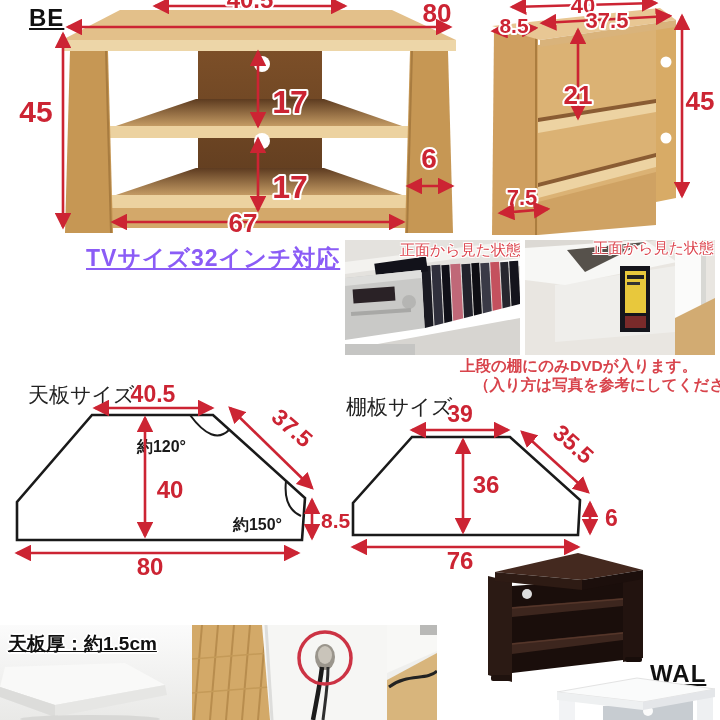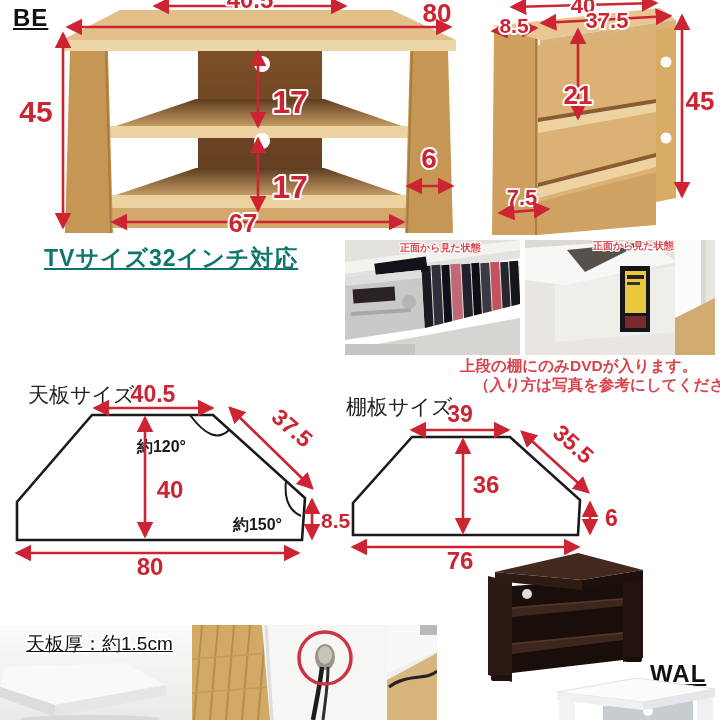--- a/index.html
+++ b/index.html
@@ -7,27 +7,27 @@
   #canvas{position:relative;width:720px;height:720px;background:#fff;overflow:hidden;}
   .abs{position:absolute;}
   svg text{font-family:"Liberation Sans","DejaVu Sans",sans-serif;}
   .dim{fill:#cc2433;font-weight:700;}
   .sdim{stroke:#fff;stroke-width:4px;paint-order:stroke;stroke-linejoin:round;}
   .blk{fill:#1a1a1a;font-weight:700;}
   .ttl{fill:#222;font-weight:400;}
   line.d{stroke:#cc2433;stroke-width:2.6;}
   path.arc{stroke:#1a1a1a;stroke-width:2;fill:none;}
   .corner-label{font-size:24px;font-weight:600;color:#111;text-decoration:underline;letter-spacing:1px;}
-  #tv-note{color:#0f766e;font-size:23px;font-weight:700;text-decoration:underline;letter-spacing:1px;}
+  #tv-note{color:#8b5cf6;font-size:23px;font-weight:700;text-decoration:underline;letter-spacing:1px;margin-left:42px;}
   .photo{overflow:hidden;}
-  .plabel{position:absolute;color:#dd4750;font-size:10px;font-weight:700;white-space:nowrap;
+  .plabel{position:absolute;color:#dd4750;font-size:15px;font-weight:400;white-space:nowrap;
           text-shadow:-1px -1px 0 #fff,1px -1px 0 #fff,-1px 1px 0 #fff,1px 1px 0 #fff,0 1px 0 #fff,0 -1px 0 #fff;}
   #dvd-note{color:#d8434b;font-size:15.5px;font-weight:700;line-height:1.25;white-space:nowrap;}
-  #thick-label{position:absolute;left:8px;top:6px;color:#111;font-size:19px;font-weight:400;text-decoration:underline;white-space:nowrap;
-          text-shadow:-1px -1px 0 #fff,1px -1px 0 #fff,-1px 1px 0 #fff,1px 1px 0 #fff,0 2px 0 #fff,0 -2px 0 #fff,2px 0 0 #fff,-2px 0 0 #fff;margin-left:18px;}
+  #thick-label{position:absolute;left:8px;top:6px;color:#111;font-size:19px;font-weight:700;text-decoration:underline;white-space:nowrap;
+          text-shadow:-1px -1px 0 #fff,1px -1px 0 #fff,-1px 1px 0 #fff,1px 1px 0 #fff,0 2px 0 #fff,0 -2px 0 #fff,2px 0 0 #fff,-2px 0 0 #fff;}
 </style>
 </head>
 <body>
 
 <div id="canvas">
 
   <svg class="abs" style="left:0;top:0" width="480" height="238" viewBox="0 0 480 238">
     <defs>
       <marker id="arF" viewBox="0 0 10 10" refX="8.5" refY="5" markerWidth="6.5" markerHeight="6.5" orient="auto-start-reverse">
         <path d="M0,0 L10,5 L0,10 z" fill="#cc2433"></path>
@@ -67,21 +67,21 @@
       <line class="d" x1="258" y1="52" x2="258" y2="126" marker-start="url(#arF)" marker-end="url(#arF)"></line>
       <text class="dim sdim" x="290" y="113" font-size="32" text-anchor="middle">17</text>
       <line class="d" x1="258" y1="139" x2="258" y2="210" marker-start="url(#arF)" marker-end="url(#arF)"></line>
       <text class="dim sdim" x="290" y="198" font-size="32" text-anchor="middle">17</text>
       <text class="dim sdim" x="429" y="168" font-size="28" text-anchor="middle">6</text>
       <line class="d" x1="408" y1="186" x2="452" y2="186" marker-start="url(#arF)" marker-end="url(#arF)"></line>
       <line class="d" x1="113" y1="222" x2="403" y2="222" marker-start="url(#arF)" marker-end="url(#arF)"></line>
       <text class="dim sdim" x="243" y="232" font-size="26" text-anchor="middle">67</text>
     </g>
   </svg>
-  <div class="abs corner-label" style="left:13px;top:4px">BE</div>
+  <div class="abs corner-label" style="left:29px;top:4px">BE</div>
 
   <svg class="abs" style="left:480px;top:0" width="240" height="238" viewBox="0 0 240 238">
     <defs>
       <marker id="arS" viewBox="0 0 10 10" refX="8.5" refY="5" markerWidth="6.5" markerHeight="6.5" orient="auto-start-reverse">
         <path d="M0,0 L10,5 L0,10 z" fill="#cc2433"></path>
       </marker>
     </defs>
     <g>
       <polygon points="58,45 176,28 176,200 58,208" fill="#dbb274"></polygon>
       <polygon points="58,202 176,172 176,225 58,235" fill="#cfa263"></polygon>

